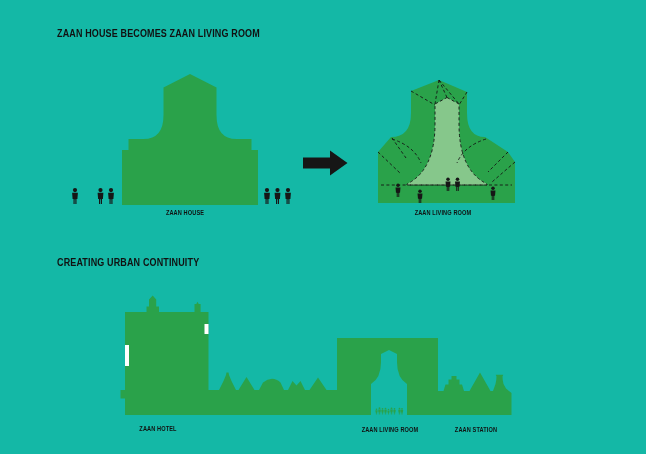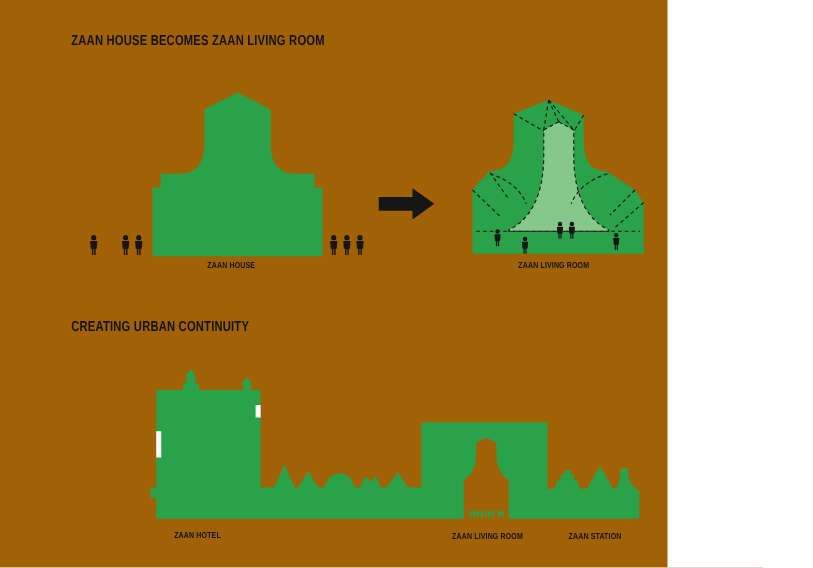--- a/index.html
+++ b/index.html
@@ -1,16 +1,16 @@
 <!DOCTYPE html>
 <html><head>
 <meta charset="utf-8">
 <style>
   html,body{margin:0;padding:0;background:#ffffff;}
-  #stage{position:relative;width:534px;height:454px;background:#a16207;overflow:hidden;
+  #stage{position:relative;width:646px;height:454px;background:#14b8a6;overflow:hidden;
          font-family:"Liberation Sans",sans-serif;}
   .title{position:absolute;font-weight:bold;font-size:11.5px;letter-spacing:.2px;color:#111;
          transform:scaleX(.78);transform-origin:left center;white-space:nowrap;}
   .lbl{position:absolute;font-weight:bold;font-size:7px;letter-spacing:.15px;color:#111;
        transform:translateX(-50%) scaleX(.8);white-space:nowrap;}
   svg{position:absolute;left:0;top:0;}
   .dash{fill:none;stroke:#141414;stroke-width:.9;stroke-dasharray:3 2.4;stroke-linecap:butt;}
   .dash-outline{stroke:#141414;stroke-width:.9;stroke-dasharray:3 2.4;}
 </style>
 </head>

